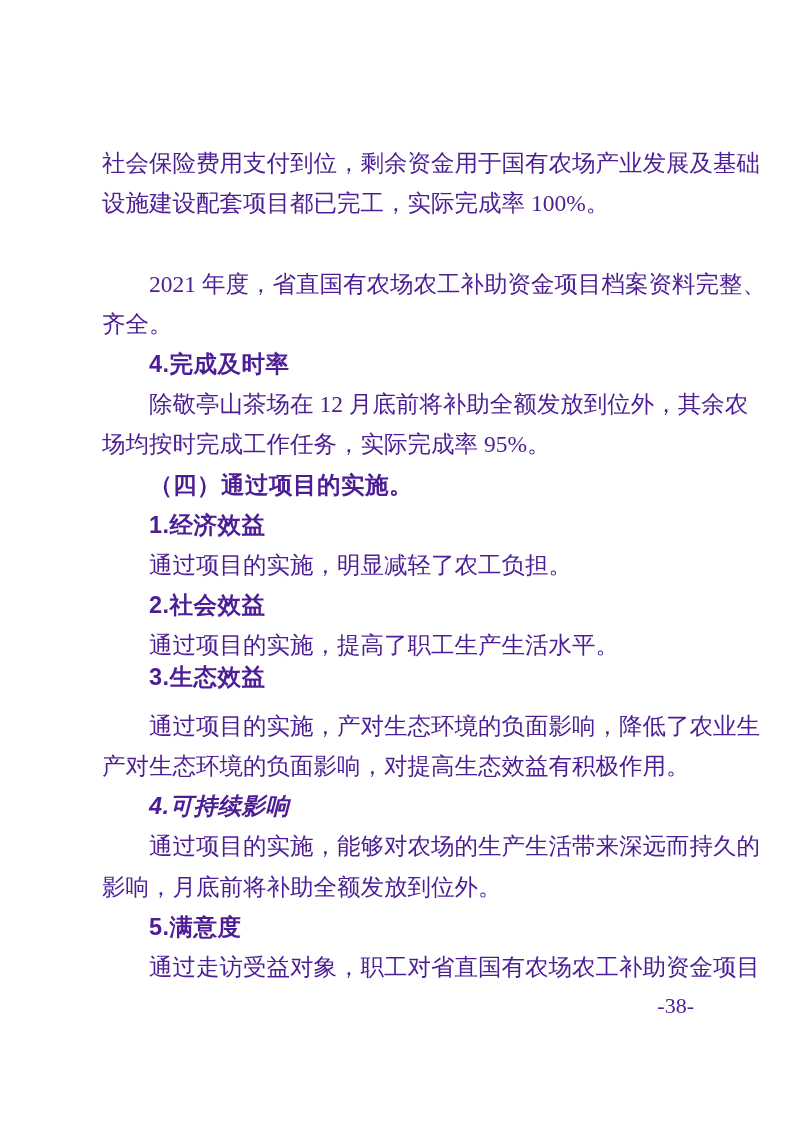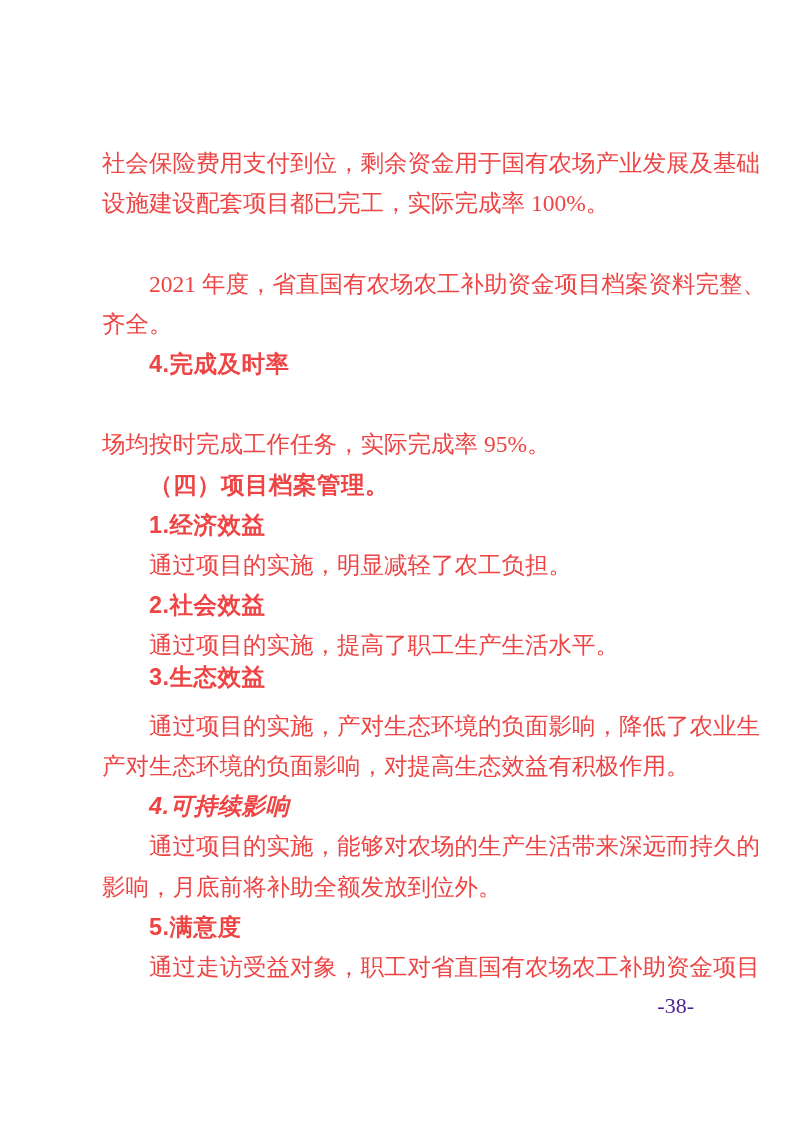--- a/index.html
+++ b/index.html
@@ -22,21 +22,21 @@
     height: 1123px;
   }
   .line {
     position: absolute;
     left: 0;
     width: 668px;
     height: 40px;
     line-height: 40px;
     font-family: "Liberation Serif", "DejaVu Serif", serif;
     font-size: 23.5px;
-    color: #ef4444;
+    color: #4c1d95;
     white-space: nowrap;
     overflow: visible;
   }
   .line.indent {
     padding-left: 47px;
     width: 621px;
   }
   .line.heading {
     font-weight: 700;
     font-family: "Liberation Sans", "DejaVu Sans", sans-serif;
@@ -56,22 +56,23 @@
 </head>
 <body>
 
 <div class="page" style="background: rgb(255, 255, 255); color: rgb(29, 29, 29);">
   <div class="text-block" id="text-block">
       <div class="line body" style="top: 143px;">社会保险费用支付到位，剩余资金用于国有农场产业发展及基础</div>
       <div class="line body" style="top: 183.2px;">设施建设配套项目都已完工，实际完成率 100%。</div>
       <div class="line body indent" style="top: 263.6px;">2021 年度，省直国有农场农工补助资金项目档案资料完整、</div>
       <div class="line body" style="top: 303.8px;">齐全。</div>
       <div class="line heading indent" style="top: 344px;">4.完成及时率</div>
+      <div class="line body indent" style="top: 384.2px;">除敬亭山茶场在 12 月底前将补助全额发放到位外，其余农</div>
       <div class="line body" style="top: 424.4px;">场均按时完成工作任务，实际完成率 95%。</div>
-      <div class="line heading indent" style="top: 464.6px;">（四）项目档案管理。</div>
+      <div class="line heading indent" style="top: 464.6px;">（四）通过项目的实施。</div>
       <div class="line heading indent" style="top: 504.8px;">1.经济效益</div>
       <div class="line body indent" style="top: 545px;">通过项目的实施，明显减轻了农工负担。</div>
       <div class="line heading indent" style="top: 585.2px;">2.社会效益</div>
       <div class="line body indent" style="top: 625.4px;">通过项目的实施，提高了职工生产生活水平。</div>
       <div class="line heading indent" style="top: 631px; margin-top: 26px;">3.生态效益</div>
       <div class="line body indent" style="top: 705.8px;">通过项目的实施，产对生态环境的负面影响，降低了农业生</div>
       <div class="line body" style="top: 746px;">产对生态环境的负面影响，对提高生态效益有积极作用。</div>
       <div class="line heading indent" style="top: 786.2px; font-style: italic;">4.可持续影响</div>
       <div class="line body indent" style="top: 826.4px;">通过项目的实施，能够对农场的生产生活带来深远而持久的</div>
       <div class="line body" style="top: 866.6px;">影响，月底前将补助全额发放到位外。</div>

